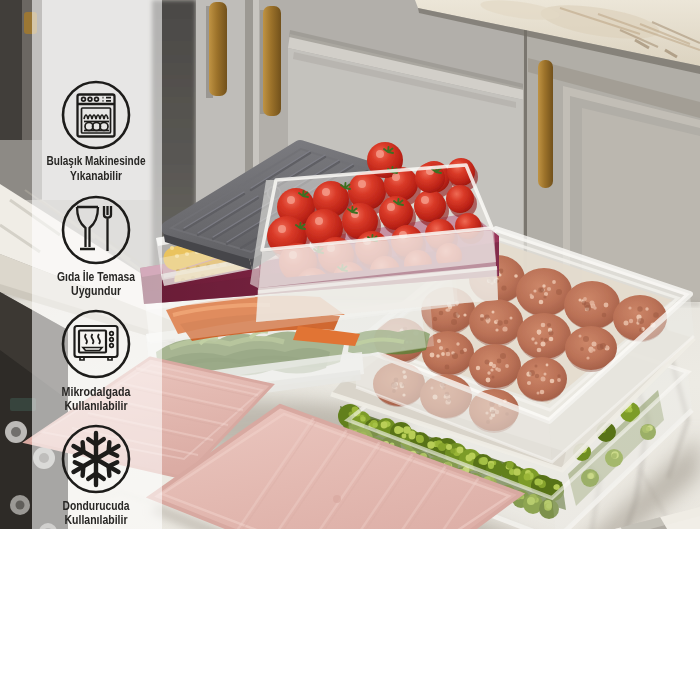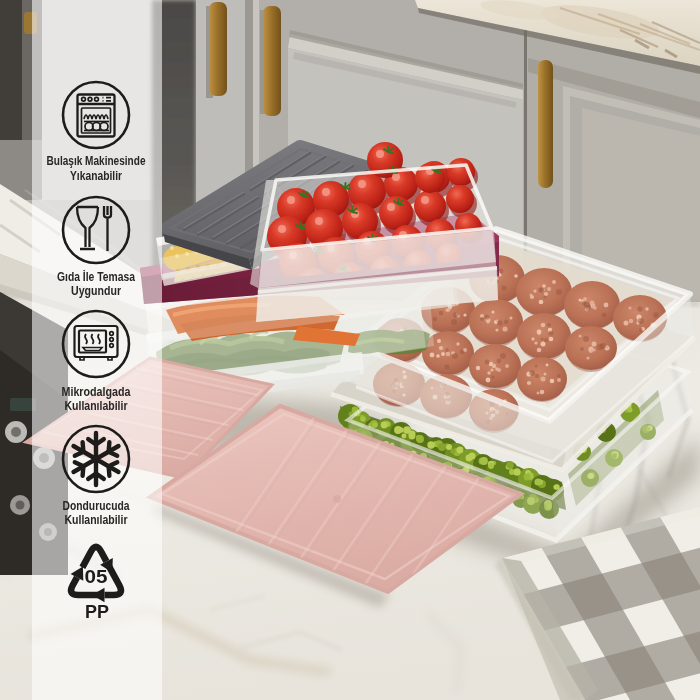--- a/index.html
+++ b/index.html
@@ -1,16 +1,16 @@
 <!DOCTYPE html>
 <html><head>
 <meta charset="utf-8">
 <style>
   html,body{margin:0;padding:0;background:#fff;}
-  #stage{position:relative;width:700px;height:700px;overflow:hidden;font-family:"Liberation Sans",sans-serif;}
+  #stage{position:relative;width:700px;height:529px;overflow:hidden;font-family:"Liberation Sans",sans-serif;}
   svg{display:block;}
   text{font-family:"Liberation Sans",sans-serif;}
 </style>
 </head>
 <body>
 <div id="stage">
 <svg width="700" height="700" viewBox="0 0 700 700" xmlns="http://www.w3.org/2000/svg">
 <defs>
   <linearGradient id="gapG" x1="0" y1="0" x2="0" y2="1">
     <stop offset="0" stop-color="#4b4946"></stop>

